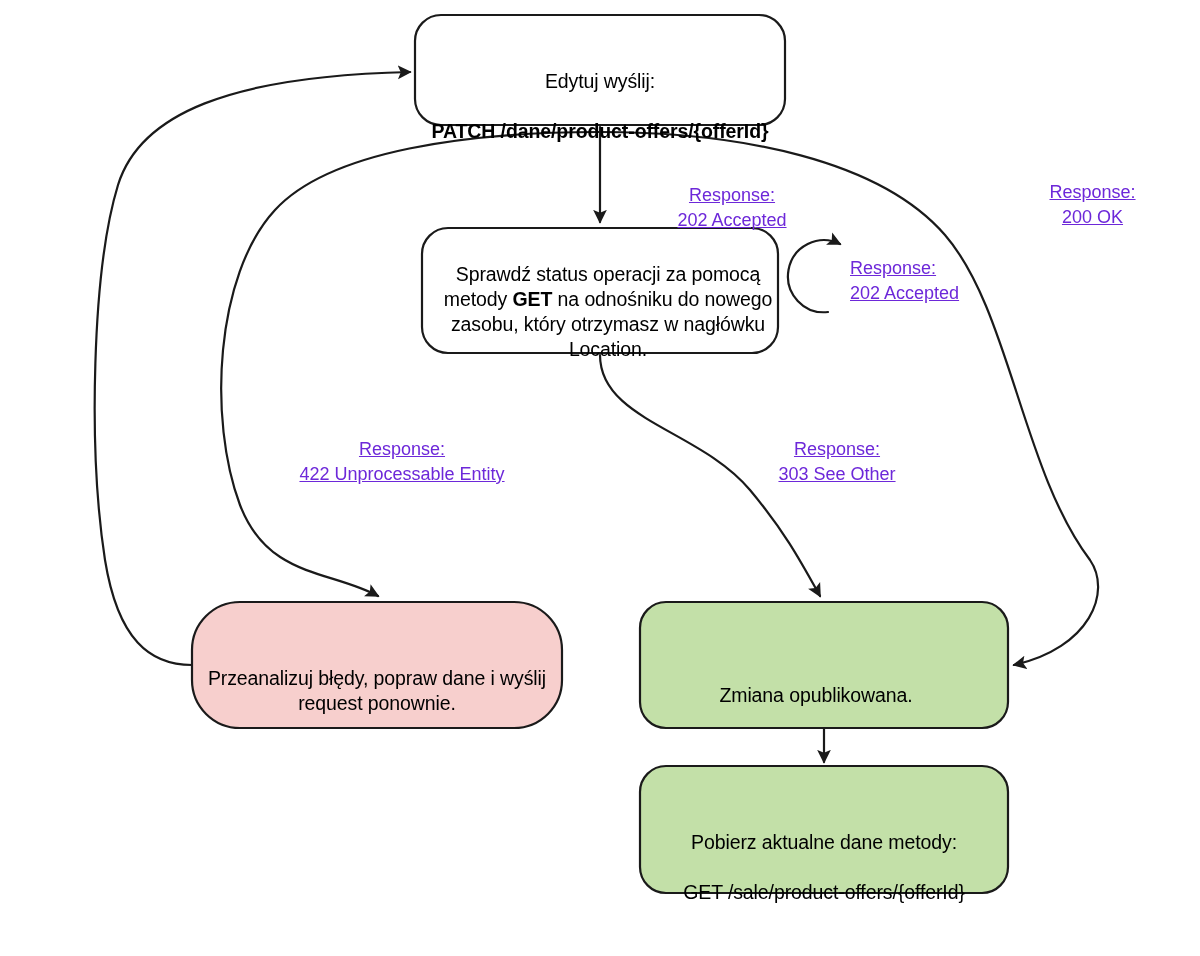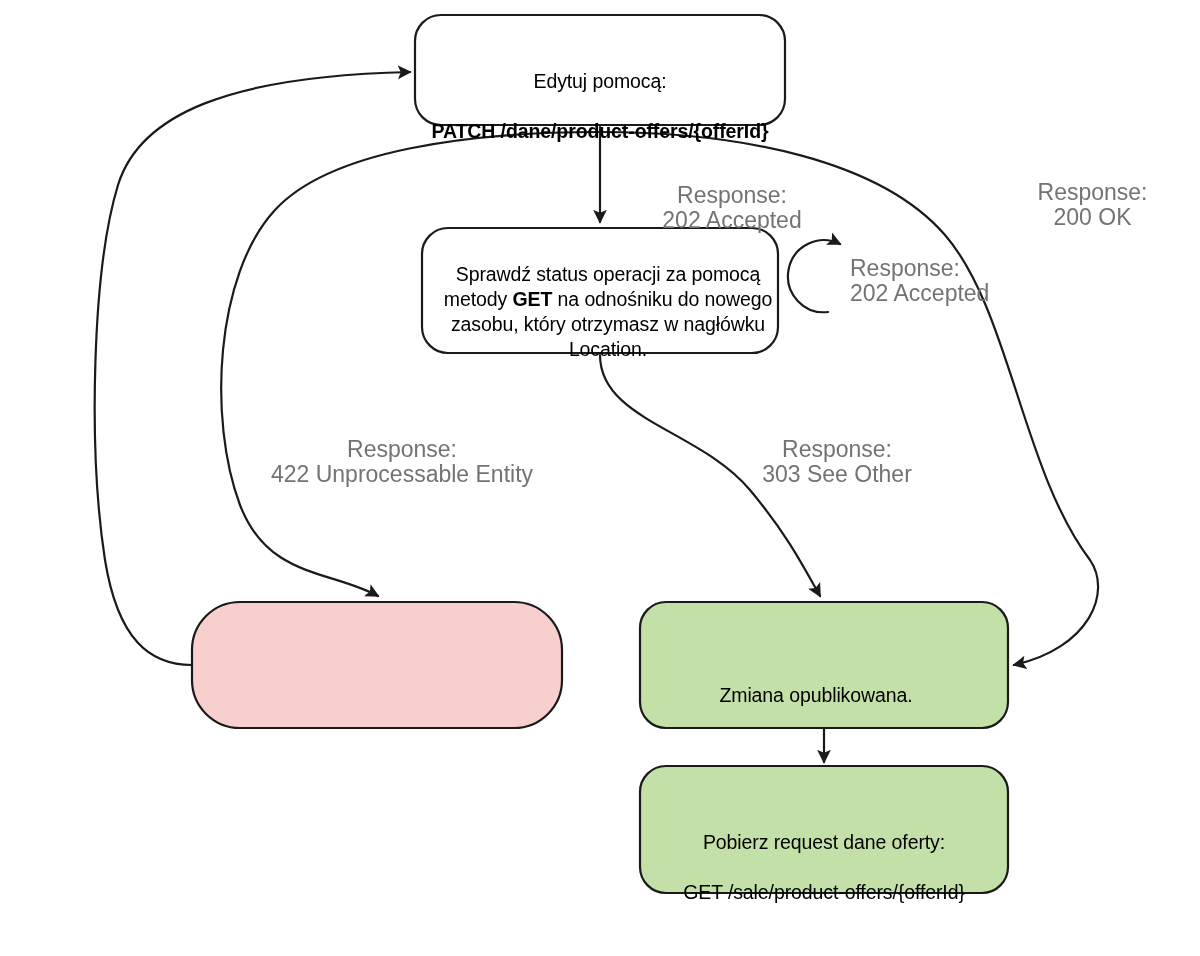--- a/index.html
+++ b/index.html
@@ -43,24 +43,25 @@
     color: #000000;
     font-size: 19.5px;
     line-height: 25px;
     letter-spacing: -0.1px;
     white-space: pre-line;
   }
   .node-label b { font-weight: bold; }
   .edge-label {
     position: absolute;
     text-align: center;
-    color: #737373;
-    font-size: 23px;
+    color: #6d28d9;
+    font-size: 18px;
     line-height: 25px;
     white-space: pre-line;
+    text-decoration: underline;
   }
 </style>
 </head>
 <body>
 
 <div id="canvas">
 
   <svg class="flow" viewBox="0 0 1200 956">
     <defs>
       <marker id="arrow" viewBox="0 0 12 12" refX="9.2" refY="6" markerWidth="7.2" markerHeight="7.2" orient="auto-start-reverse">
@@ -87,35 +88,38 @@
     <rect class="node-shape node-white" x="422" y="228" width="356" height="125" rx="26" ry="26"></rect>
 
     <rect class="node-shape" x="192" y="602" width="370" height="126" rx="48" ry="48" fill="#f7cfcd"></rect>
 
     <rect class="node-shape" x="640" y="602" width="368" height="126" rx="26" ry="26" fill="#c3e0a8"></rect>
 
     <rect class="node-shape" x="640" y="766" width="368" height="127" rx="26" ry="26" fill="#c3e0a8"></rect>
   </svg>
 
   <div class="node-label" style="left:415px; top:44px; width:370px;">
-    <div>Edytuj pomocą:</div>
+    <div>Edytuj wyślij:</div>
     <div style="font-weight:bold;">PATCH /dane/product-offers/{offerId}</div>
   </div>
 
   <div class="node-label" style="left:424px; top:237px; width:368px;">
     <span>Sprawdź status operacji za pomocą metody </span><b>GET</b><span> na odnośniku do nowego zasobu, który otrzymasz w nagłówku Location.</span>
   </div>
 
+  <div class="node-label" style="left:200px; top:641px; width:354px;">
+    <span>Przeanalizuj błędy, popraw dane i wyślij request ponownie.</span>
+  </div>
 
   <div class="node-label" style="left:640px; top:658px; width:352px;">
     <span>Zmiana opublikowana.</span>
   </div>
 
   <div class="node-label" style="left:640px; top:805px; width:368px;">
-    <div>Pobierz request dane oferty:</div>
+    <div>Pobierz aktualne dane metody:</div>
     <div style="font-weight:normal;">GET /sale/product-offers/{offerId}</div>
   </div>
 
   <div class="edge-label" style="left:617px; top:158px; width:230px; text-align:center;">
     <span>Response:
 202 Accepted</span>
   </div>
 
   <div class="edge-label" style="left:850px; top:231px; width:220px; text-align:left;">
     <span>Response:

